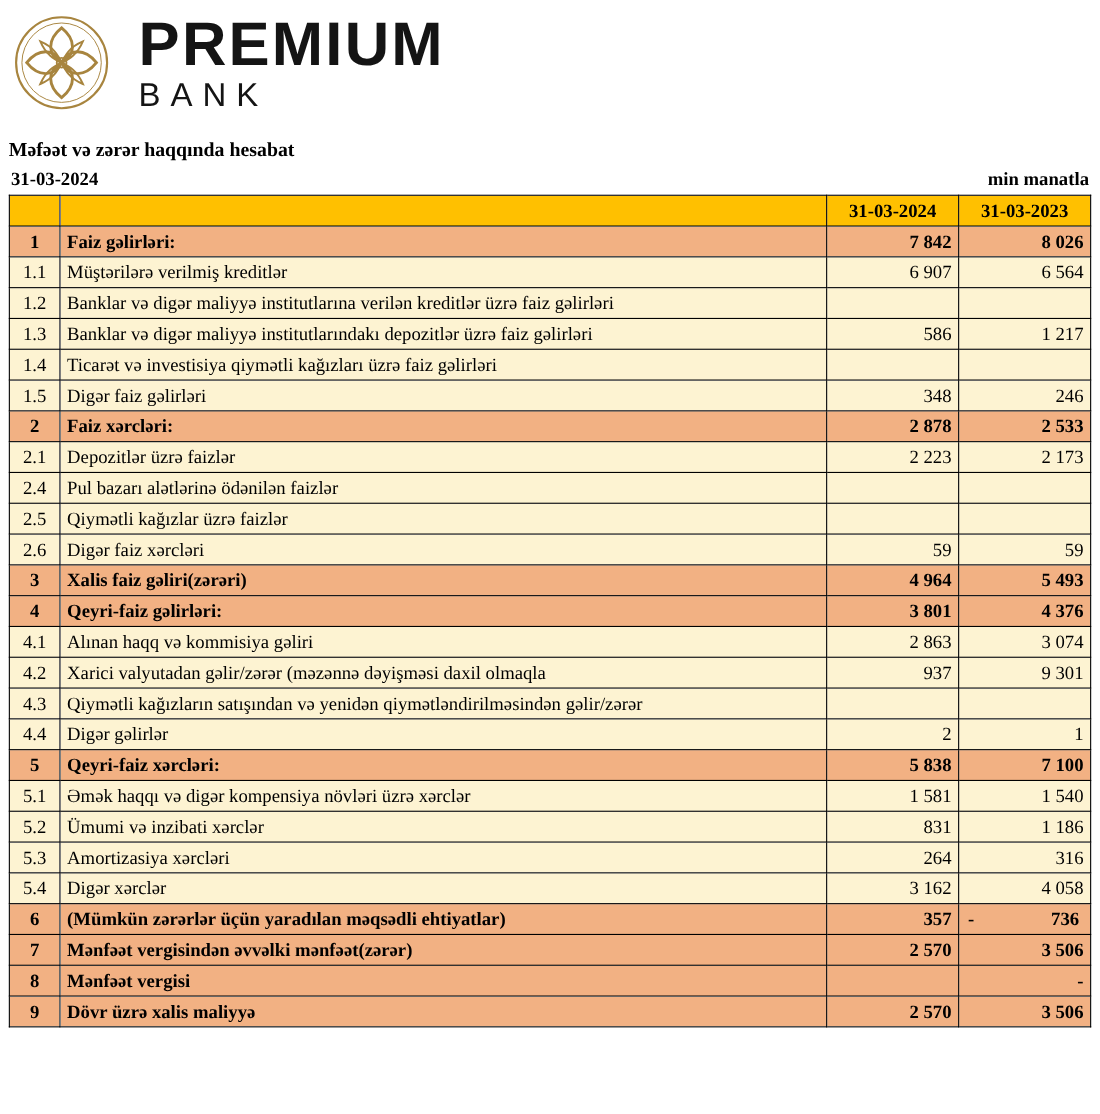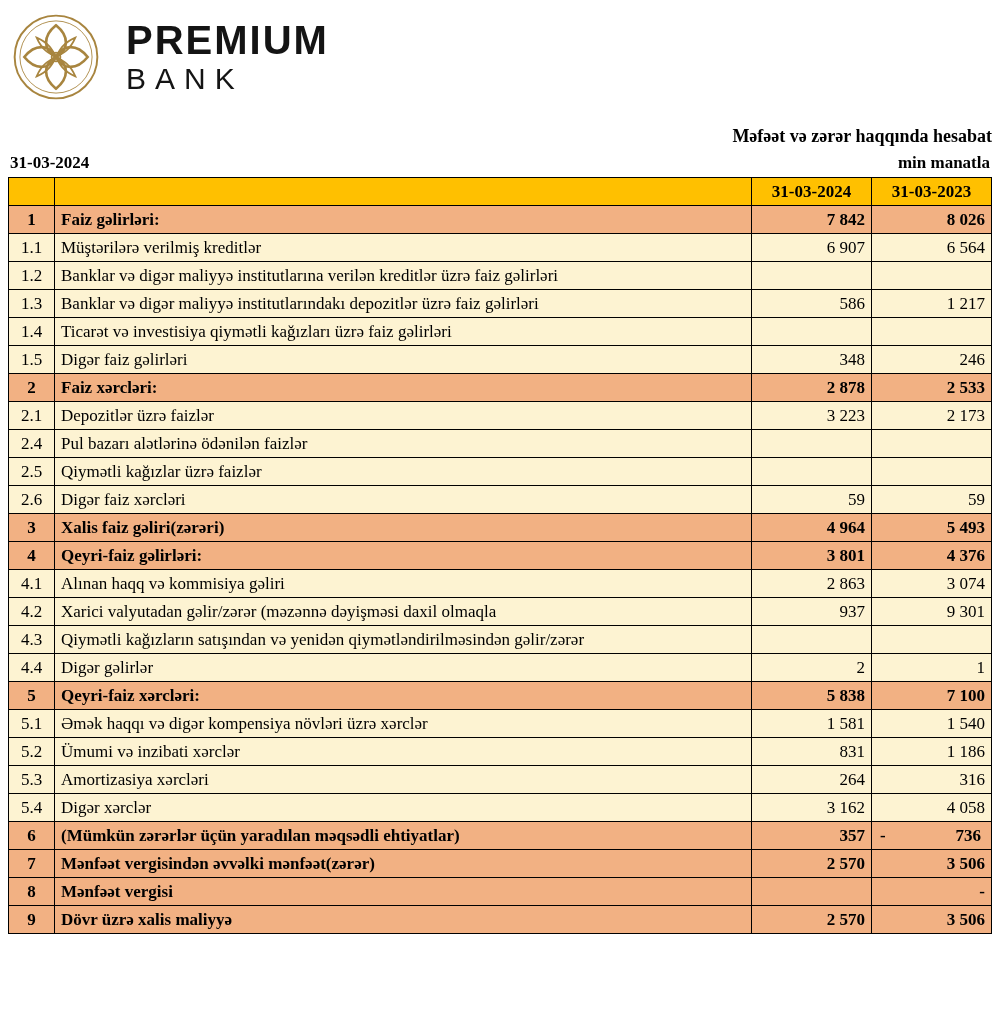--- a/index.html
+++ b/index.html
@@ -24,36 +24,36 @@
     align-items:center;
     gap:26px;
     padding:2px 0 0 4px;
     height:96px;
   }
   .ornament{width:88px;height:88px;flex:0 0 auto;}
   .brand-text{display:flex;flex-direction:column;line-height:1;}
   .brand-top{
     font-family:"Liberation Sans","DejaVu Sans",sans-serif;
     font-weight:800;
-    font-size:40px;
+    font-size:56px;
     letter-spacing:2px;
     color:#141414;
   }
   .brand-bottom{
     font-family:"Liberation Sans","DejaVu Sans",sans-serif;
     font-weight:400;
     font-size:30px;
     letter-spacing:9px;
     margin-top:4px;
     color:#141414;
   }
 
   
   .report-title{
-    text-align:right;
+    text-align:left;
     font-size:18px;
     font-weight:bold;
     margin:22px 0 6px 0;
   }
   .meta{
     display:flex;
     justify-content:space-between;
     align-items:flex-end;
     font-weight:bold;
     font-size:17px;
@@ -181,21 +181,21 @@
         </tr>
         <tr class="section">
           <td class="c-no">2</td>
           <td class="c-label">Faiz xərcləri:</td>
           <td class="c-val">2 878</td>
           <td class="c-val">2 533</td>
         </tr>
         <tr class="detail">
           <td class="c-no">2.1</td>
           <td class="c-label">Depozitlər üzrə faizlər</td>
-          <td class="c-val">3 223</td>
+          <td class="c-val">2 223</td>
           <td class="c-val">2 173</td>
         </tr>
         <tr class="detail">
           <td class="c-no">2.4</td>
           <td class="c-label">Pul bazarı alətlərinə ödənilən faizlər</td>
           <td class="c-val"></td>
           <td class="c-val"></td>
         </tr>
         <tr class="detail">
           <td class="c-no">2.5</td>

